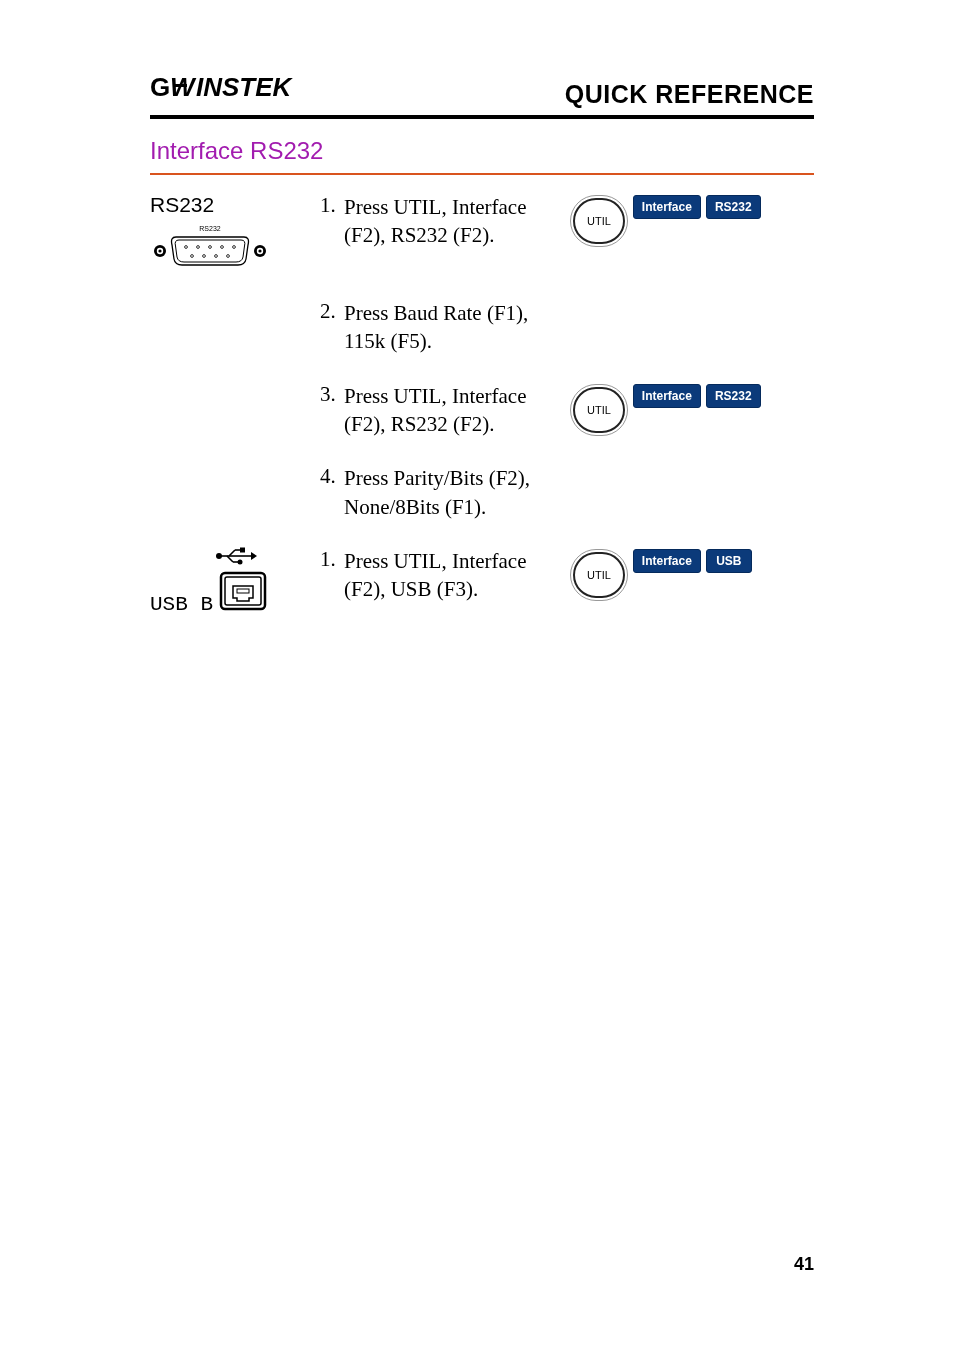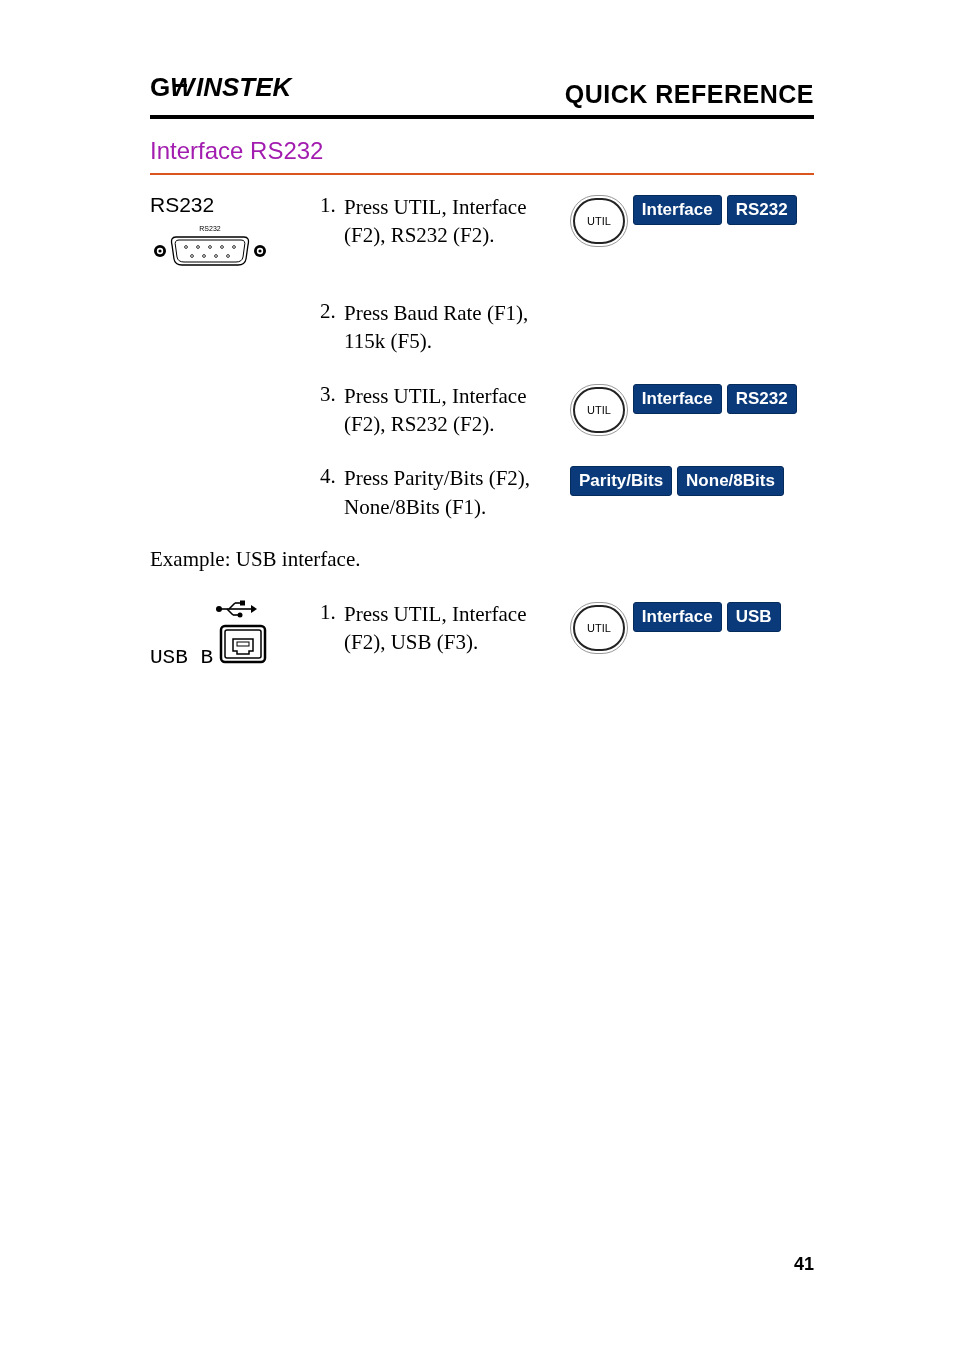--- a/index.html
+++ b/index.html
@@ -102,21 +102,21 @@
     font-family: Arial, sans-serif;
     font-size: 11px;
     background: #fff;
     display: inline-block;
   }
   .btn-blue {
     background: #0b3a7a;
     color: #fff;
     font-family: Arial, sans-serif;
     font-weight: 700;
-    font-size: 17px;
+    font-size: 12px;
     padding: 4px 8px;
     border-radius: 3px;
     border: 1px solid #052a5c;
     text-align: center;
     min-width: 46px;
     display: inline-block;
   }
   .page-num {
     position: absolute;
     bottom: 74px;
@@ -210,27 +210,22 @@
       <span class="btn-blue">RS232</span>
     </div>
   </div>
 
   <div class="row">
     <div class="col-left"></div>
     <div class="col-mid">
       <div class="step-num">4.</div>
       <div class="step-text">Press Parity/Bits (F2), None/8Bits (F1).</div>
     </div>
-    <div class="col-right">
-      <span class="btn-blue">Parity/Bits</span>
-      <span class="btn-blue">None/8Bits</span>
-    </div>
-  </div>
-
-  <div class="example">Example: USB interface.</div>
+  </div>
+
 
   <div class="row usb-row">
     <div class="col-left">
       <div class="usb-label-wrap">
         <div style="flex:1;">
           <div style="text-align:center;margin-bottom:2px;">
             <svg width="44" height="18" viewBox="0 0 44 18">
               <circle cx="6" cy="9" r="3" fill="#000"></circle>
               <line x1="6" y1="9" x2="38" y2="9" stroke="#000" stroke-width="1.6"></line>
               <polygon points="38,5 44,9 38,13" fill="#000"></polygon>

